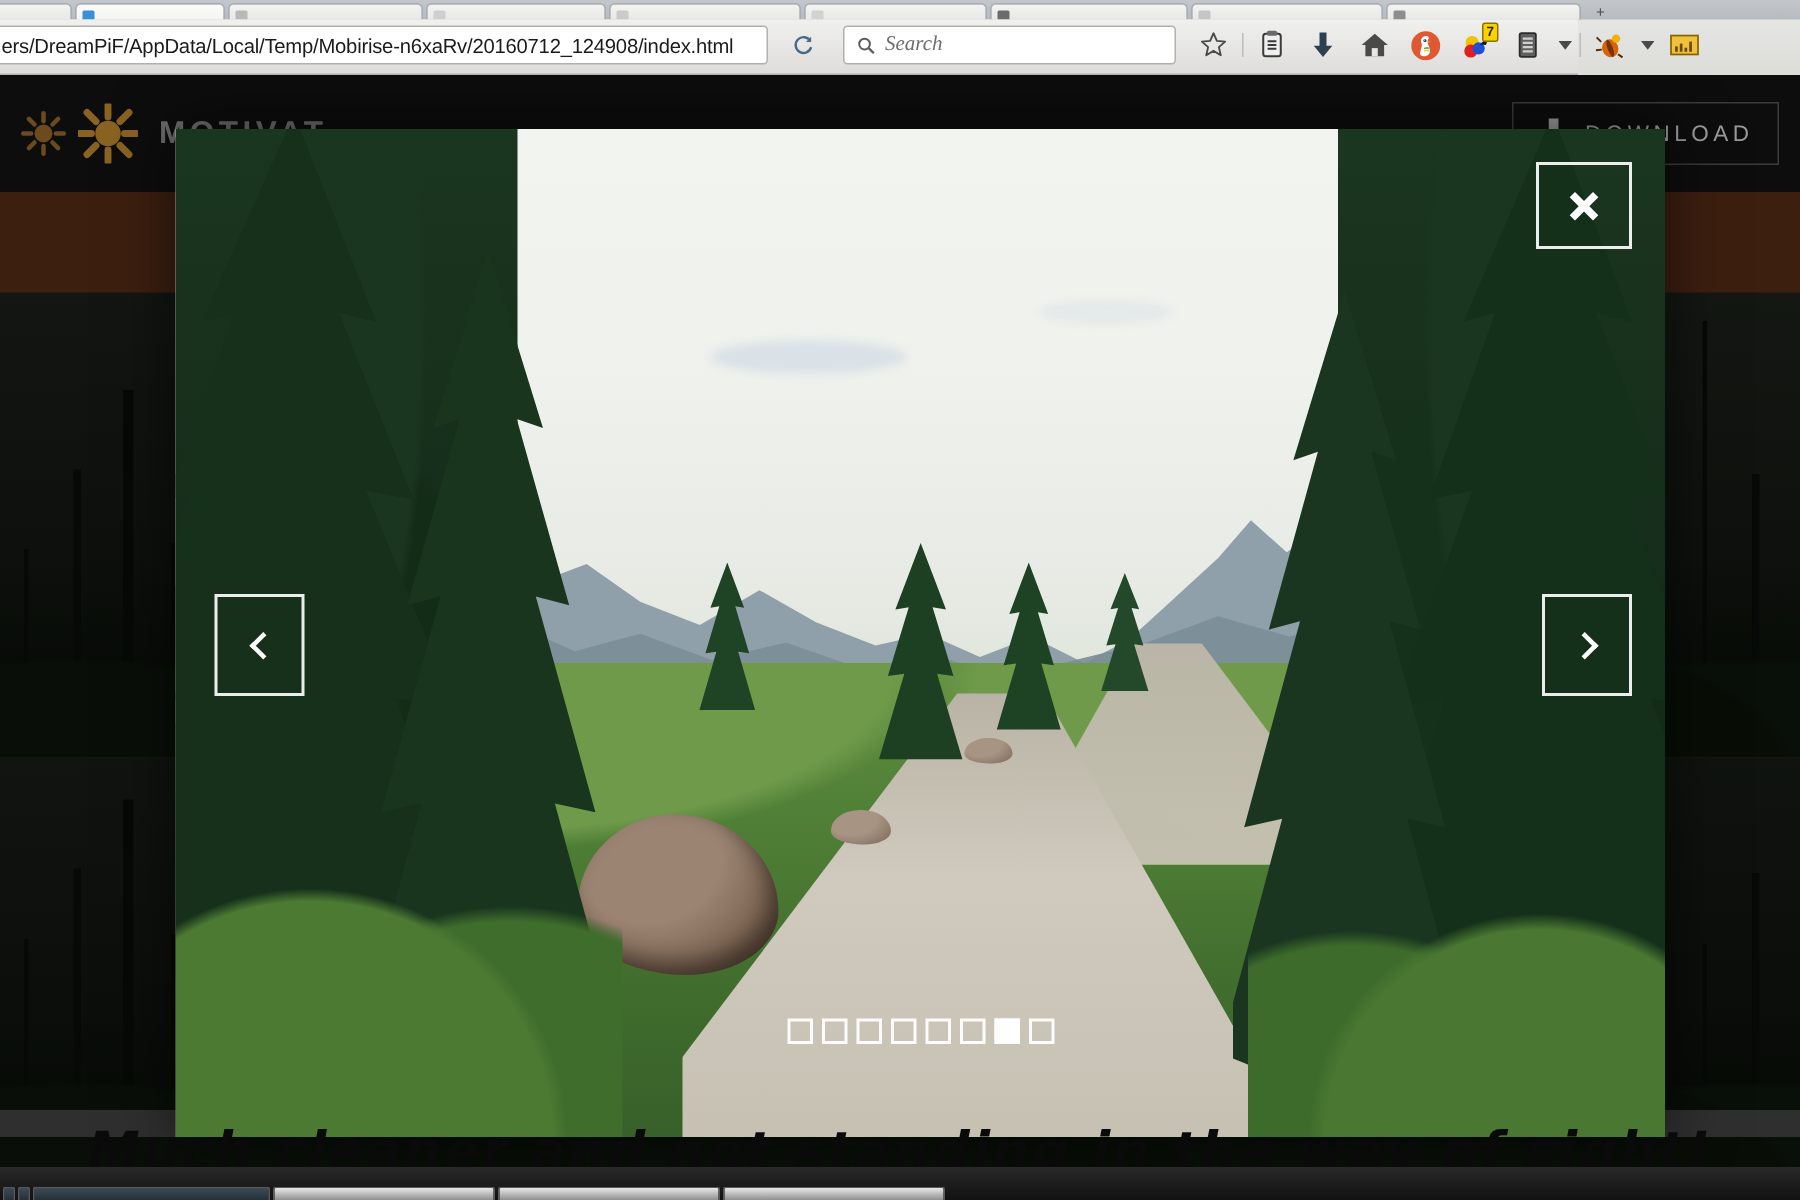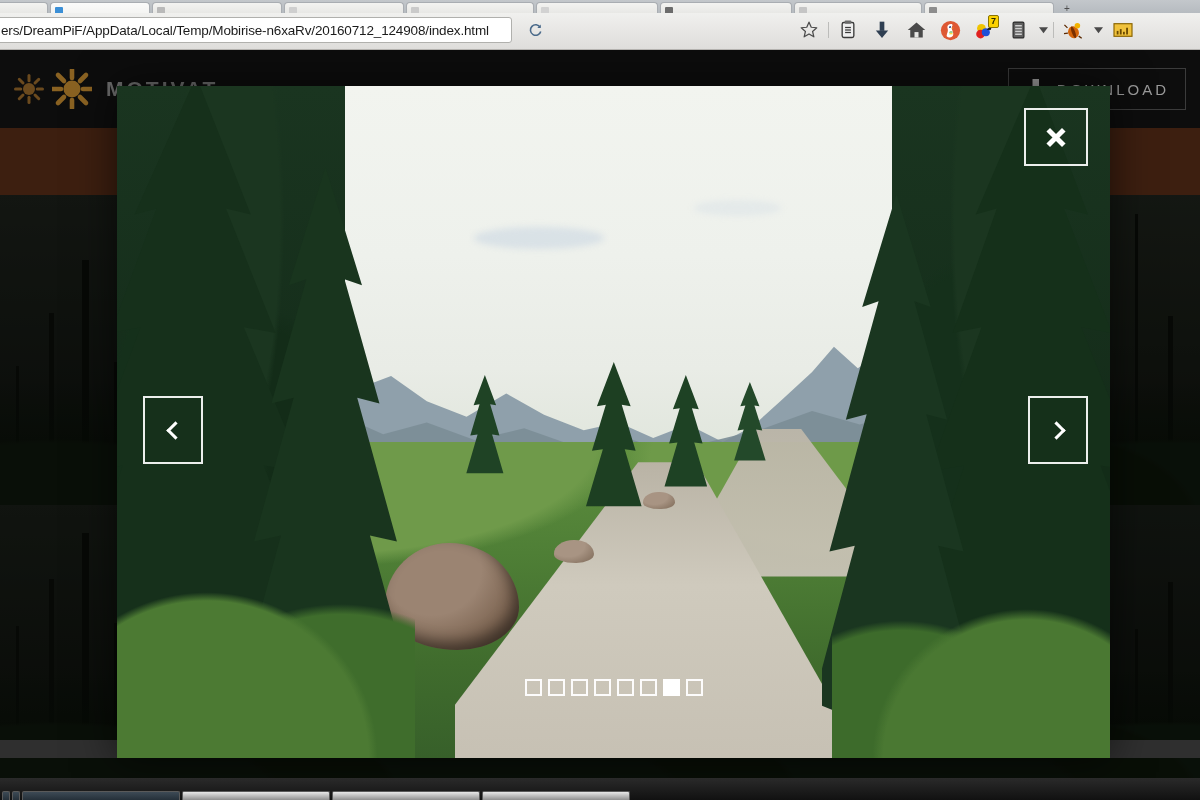--- a/index.html
+++ b/index.html
@@ -36,21 +36,21 @@
   .ff-tab .tl {
     font-size: 7px; color: #3a3a38; white-space: nowrap;
     overflow: hidden; text-overflow: clip; line-height: 9px;
   }
   .ff-newtab {
     position: absolute; top: 3px; height: 12px; width: 14px;
     color: #4c4c4c; font-size: 10px; text-align: center; line-height: 12px;
   }
 
   .ff-navbar {
-    position: absolute; left: 0; top: 13px; width: 1200px; height: 37px;
+    position: absolute; left: 0; top: 13px; width: 1052px; height: 37px;
     background: linear-gradient(#f0f0ee, #dedddb);
     border-bottom: 1px solid #b4b2af;
     display: flex; align-items: center;
   }
   .urlbar {
     position: absolute; left: -8px; top: 4px; width: 520px; height: 26px;
     background: #fff; border: 1px solid #b0b0ad; border-radius: 3px;
     display: flex; align-items: center;
   }
   .urlbar .url-text {
@@ -303,20 +303,27 @@
         <span class="url-text">ers/DreamPiF/AppData/Local/Temp/Mobirise-n6xaRv/20160712_124908/index.html</span>
       </div>
 
       <div class="reload-btn">
         <svg width="15" height="15" viewBox="0 0 16 16">
           <path d="M13 4.6A5.6 5.6 0 1 0 13.6 9" fill="none" stroke="#4a6a8a" stroke-width="1.7"></path>
           <path d="M13.6 1.6 L13.6 5.4 L9.9 5.4 Z" fill="#4a6a8a"></path>
         </svg>
       </div>
 
+      <div class="searchbar">
+        <svg width="13" height="13" viewBox="0 0 16 16">
+          <circle cx="6.6" cy="6.6" r="4.4" fill="none" stroke="#5b5b5b" stroke-width="1.6"></circle>
+          <line x1="10" y1="10" x2="14.2" y2="14.2" stroke="#5b5b5b" stroke-width="1.9"></line>
+        </svg>
+        <span class="ph">Search</span>
+      </div>
 
       <div class="tb-icons">
 
         <div class="tb-btn">
           <svg width="20" height="20" viewBox="0 0 24 24">
             <path d="M12 2.6l2.7 6.1 6.6.6-5 4.4 1.5 6.5L12 16.7 6.2 20.2l1.5-6.5-5-4.4 6.6-.6z" fill="none" stroke="#4a4a4a" stroke-width="1.5" stroke-linejoin="round"></path>
           </svg>
         </div>
 
         <div class="tb-sep"></div>
@@ -657,20 +664,21 @@
         <div class="lb-ind"></div>
         <div class="lb-ind"></div>
         <div class="lb-ind"></div>
         <div class="lb-ind"></div>
         <div class="lb-ind"></div>
         <div class="lb-ind active"></div>
         <div class="lb-ind"></div>
       </div>
   </div>
 
+  <div class="lb-caption">Much cleaner and not standing in the way of sight!</div>
 
   <div class="taskbar" id="taskbar">
       <div class="tb-item dark" style="width: 8px;"></div>
       <div class="tb-item dark" style="width: 8px;"></div>
       <div class="tb-item dark" style="width: 158px;"></div>
       <div class="tb-item" style="width: 148px;"></div>
       <div class="tb-item" style="width: 148px;"></div>
       <div class="tb-item" style="width: 148px;"></div>
     </div>
 

